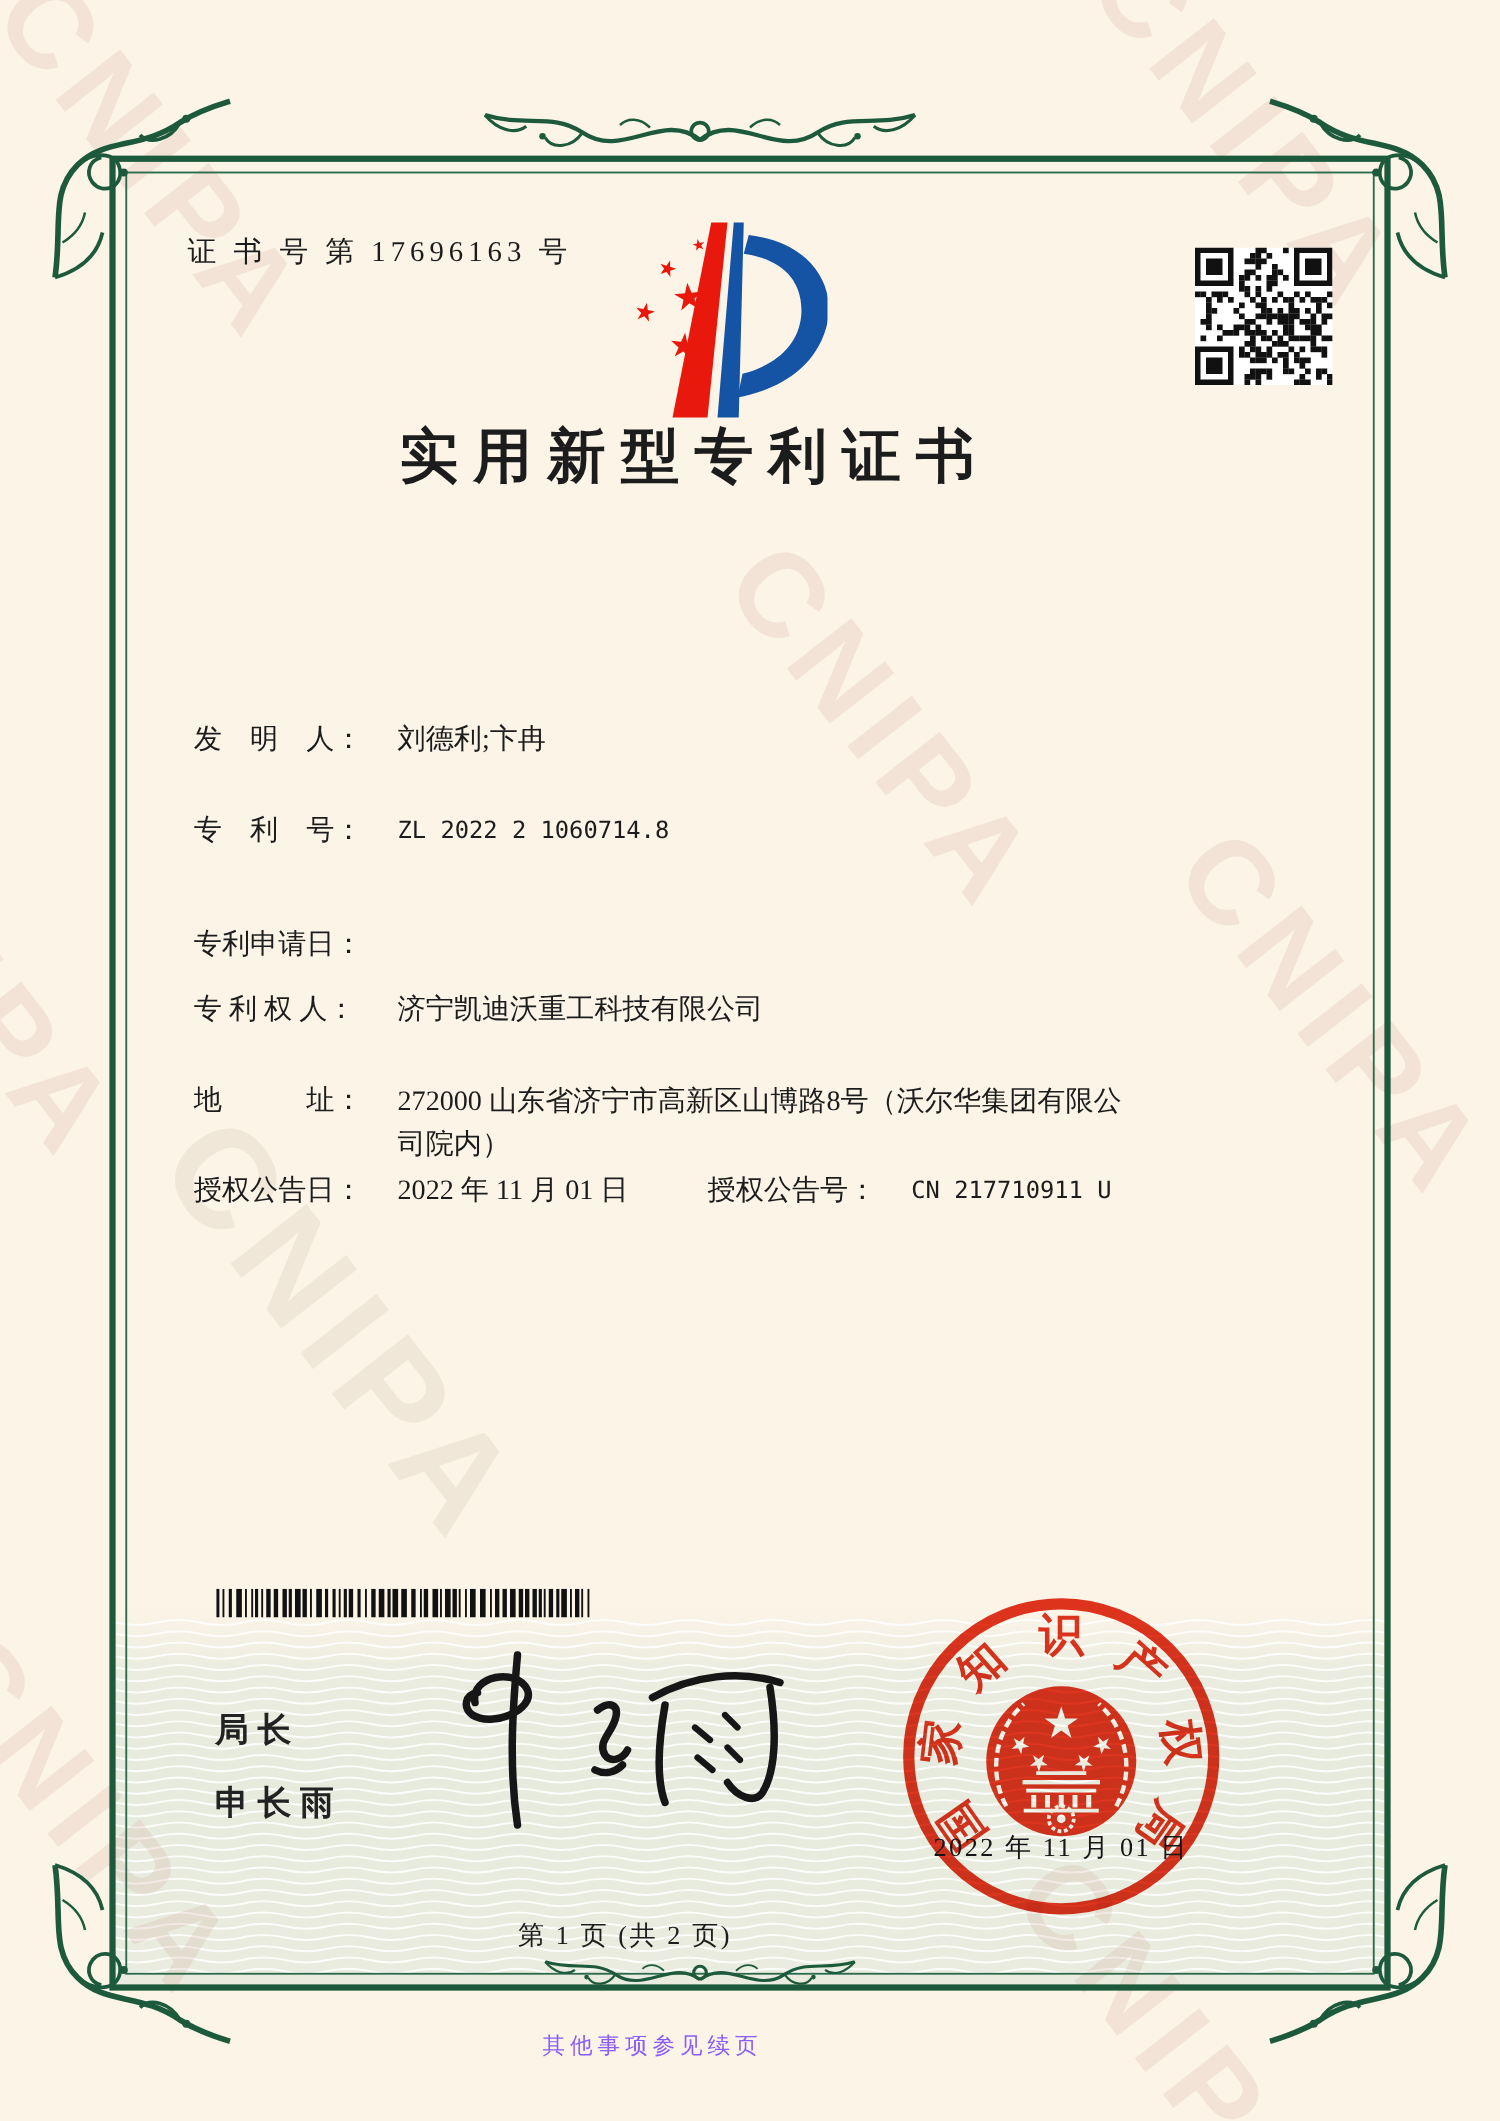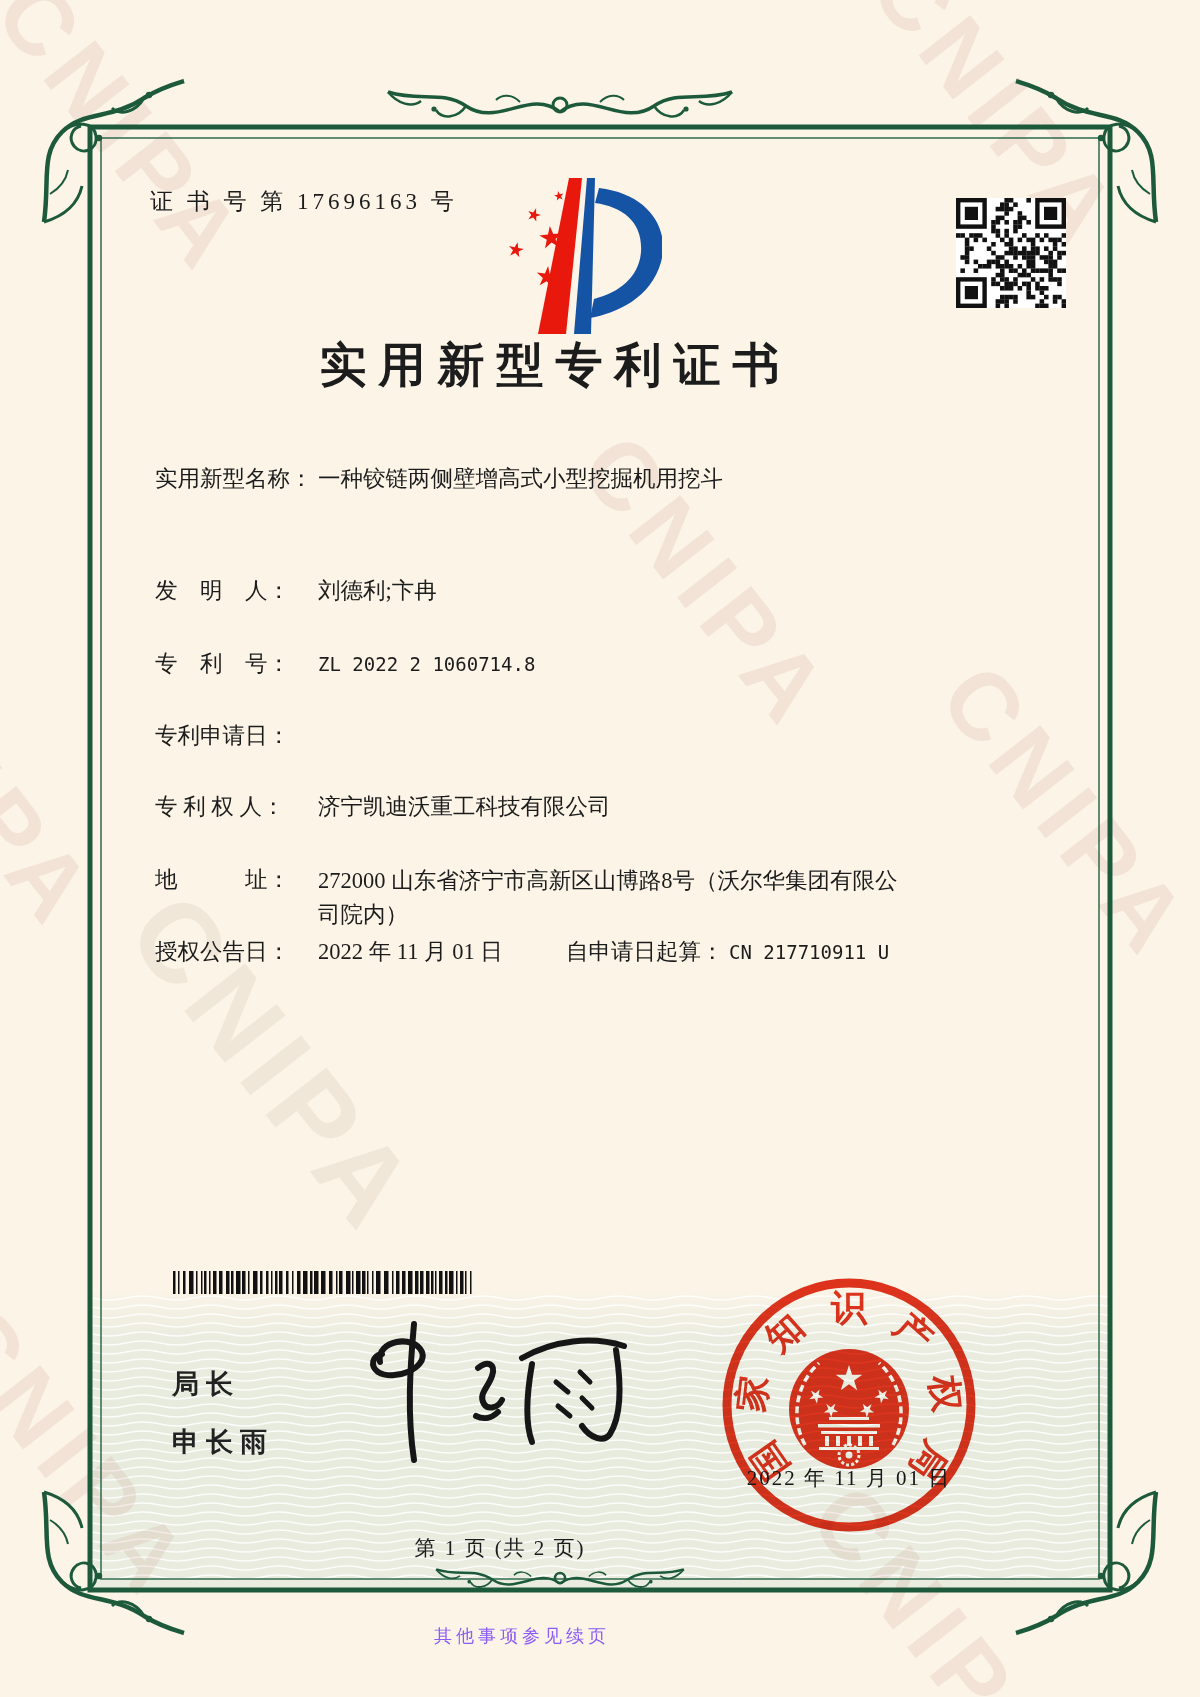--- a/index.html
+++ b/index.html
@@ -31,21 +31,21 @@
   .qr-svg{position:absolute;left:956px;top:198px;z-index:4;}
   .title{
     position:absolute;top:334px;left:58px;width:995px;text-align:center;
     font-size:47px;font-weight:bold;letter-spacing:12px;z-index:4;
   }
   
   .row{position:absolute;left:155px;width:895px;display:flex;font-size:22.5px;z-index:4;line-height:32px;}
   .row .label{flex:0 0 163px;}
   .row .value{flex:1;}
   .mono{font-family:"DejaVu Sans Mono","Liberation Mono",monospace;font-size:19px;}
-  .r0{top:463px;} .r1{top:575px;} .r2{top:648px;} .r3{top:720px;}
+  .r0{top:463px;} .r1{top:575px;} .r2{top:648px;} .r3{top:739px;}
   .r4{top:791px;} .r5{top:864px;} .r6{top:936px;}
   .r5 .value{max-width:600px;line-height:34px;}
   .r6 .value-a{flex:0 0 248px;}
   .r6 .label-b{flex:0 0 163px;}
   
   .body-text{
     position:absolute;left:152px;top:986px;width:906px;z-index:4;
     font-size:22.5px;line-height:34.5px;text-align:justify;
   }
   .body-text p{margin:0;text-indent:2em;}
@@ -368,24 +368,20 @@
         <rect x="83.60000000000001" y="4.4" width="22" height="22" fill="#fff"></rect>
         <rect x="88" y="8.8" width="13.200000000000001" height="13.200000000000001" fill="#111"></rect>
         <rect x="0" y="79.2" width="30.800000000000004" height="30.800000000000004" fill="#111"></rect>
         <rect x="4.4" y="83.60000000000001" width="22" height="22" fill="#fff"></rect>
         <rect x="8.8" y="88" width="13.200000000000001" height="13.200000000000001" fill="#111"></rect>
       </g>
   </svg>
 
   <div class="title">实用新型专利证书</div>
 
-  <div class="row r0">
-    <span class="label">实用新型名称：</span>
-    <span class="value">一种铰链两侧壁增高式小型挖掘机用挖斗</span>
-  </div>
   <div class="row r1">
     <span class="label">发　明　人：</span>
     <span class="value">刘德利;卞冉</span>
   </div>
   <div class="row r2">
     <span class="label">专　利　号：</span>
     <span class="value mono">ZL 2022 2 1060714.8</span>
   </div>
   <div class="row r3">
     <span class="label">专利申请日：</span>
@@ -394,21 +390,21 @@
     <span class="label">专 利 权 人：</span>
     <span class="value">济宁凯迪沃重工科技有限公司</span>
   </div>
   <div class="row r5">
     <span class="label">地　　　址：</span>
     <span class="value">272000 山东省济宁市高新区山博路8号（沃尔华集团有限公司院内）</span>
   </div>
   <div class="row r6">
     <span class="label">授权公告日：</span>
     <span class="value value-a">2022 年 11 月 01 日</span>
-    <span class="label label-b">自申请日起算：</span>
+    <span class="label label-b">授权公告号：</span>
     <span class="value mono">CN 217710911 U</span>
   </div>
 
 
   <svg class="barcode-svg" id="barcode-svg" width="306" height="23" viewBox="0 0 306 23">
       <rect x="0.0" y="0" width="2.5" height="23" fill="#111"></rect>
       <rect x="5.0" y="0" width="1.5" height="23" fill="#111"></rect>
       <rect x="10.0" y="0" width="2.5" height="23" fill="#111"></rect>
       <rect x="16.0" y="0" width="4.5" height="23" fill="#111"></rect>
       <rect x="23.0" y="0" width="1.5" height="23" fill="#111"></rect>

